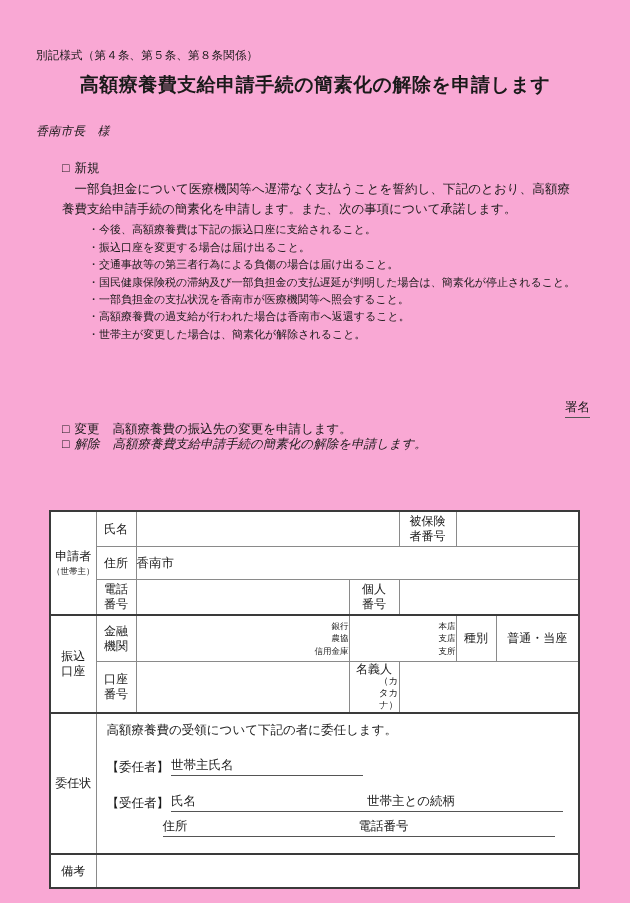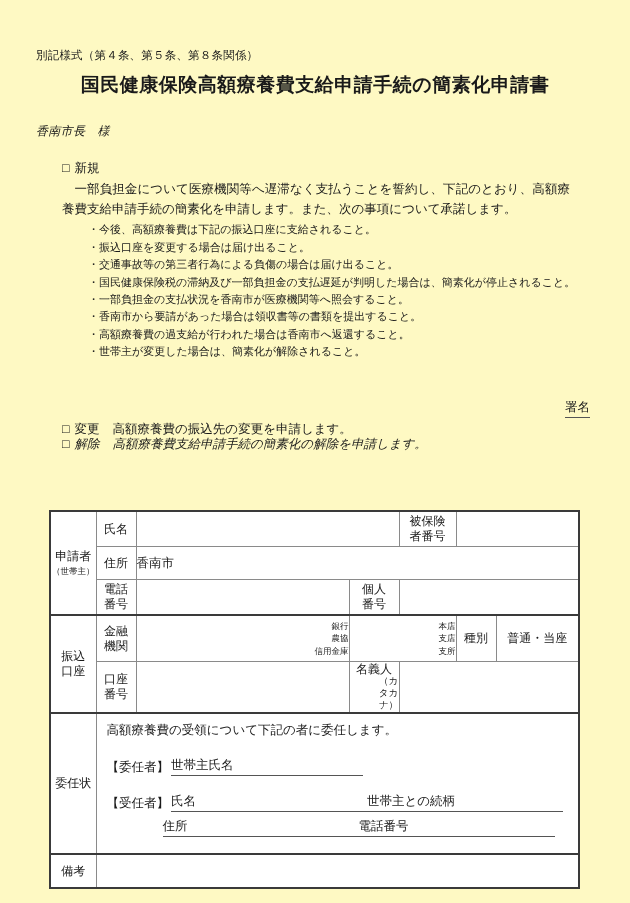--- a/index.html
+++ b/index.html
@@ -13,21 +13,21 @@
     position: relative;
     font-family: "Liberation Serif", "DejaVu Serif", serif;
     color: #1a1a1a;
     overflow: hidden;
   }
   .page {
     position: absolute;
     left: 0; top: 0;
     width: 630px;
     height: 903px;
-    background: #fef9c3;
+    background: #f9a8d4;
   }
 
   
   .form-code {
     position: absolute;
     left: 36px;
     top: 48px;
     font-size: 11.5px;
     letter-spacing: 0.2px;
     white-space: nowrap;
@@ -223,38 +223,37 @@
   .ul-f2 { width: 196px; }
   .ul-f3 { width: 196px; }
   .gap-lead { display: inline-block; width: 56px; }
 </style>
 </head>
 <body>
 
 <div class="page">
 
   <div class="form-code">別記様式（第４条、第５条、第８条関係）</div>
-  <div class="doc-title">国民健康保険高額療養費支給申請手続の簡素化申請書</div>
+  <div class="doc-title">高額療養費支給申請手続の簡素化の解除を申請します</div>
   <div class="addressee">香南市長　様</div>
 
   <div class="body-block">
 
     <div class="opt-line">
       <span class="cbox">□</span><span>新規</span>
     </div>
 
     <div class="intro-para">一部負担金について医療機関等へ遅滞なく支払うことを誓約し、下記のとおり、高額療養費支給申請手続の簡素化を申請します。また、次の事項について承諾します。</div>
 
     <div class="bullets">
       <div class="bullet">・今後、高額療養費は下記の振込口座に支給されること。</div>
       <div class="bullet">・振込口座を変更する場合は届け出ること。</div>
       <div class="bullet">・交通事故等の第三者行為による負傷の場合は届け出ること。</div>
       <div class="bullet">・国民健康保険税の滞納及び一部負担金の支払遅延が判明した場合は、簡素化が停止されること。</div>
       <div class="bullet">・一部負担金の支払状況を香南市が医療機関等へ照会すること。</div>
-      <div class="bullet">・香南市から要請があった場合は領収書等の書類を提出すること。</div>
       <div class="bullet">・高額療養費の過支給が行われた場合は香南市へ返還すること。</div>
       <div class="bullet">・世帯主が変更した場合は、簡素化が解除されること。</div>
     </div>
   </div>
 
   <div class="sig-row">
     <span class="sig-label">署名</span>
     <span class="sig-line"></span>
   </div>
 

